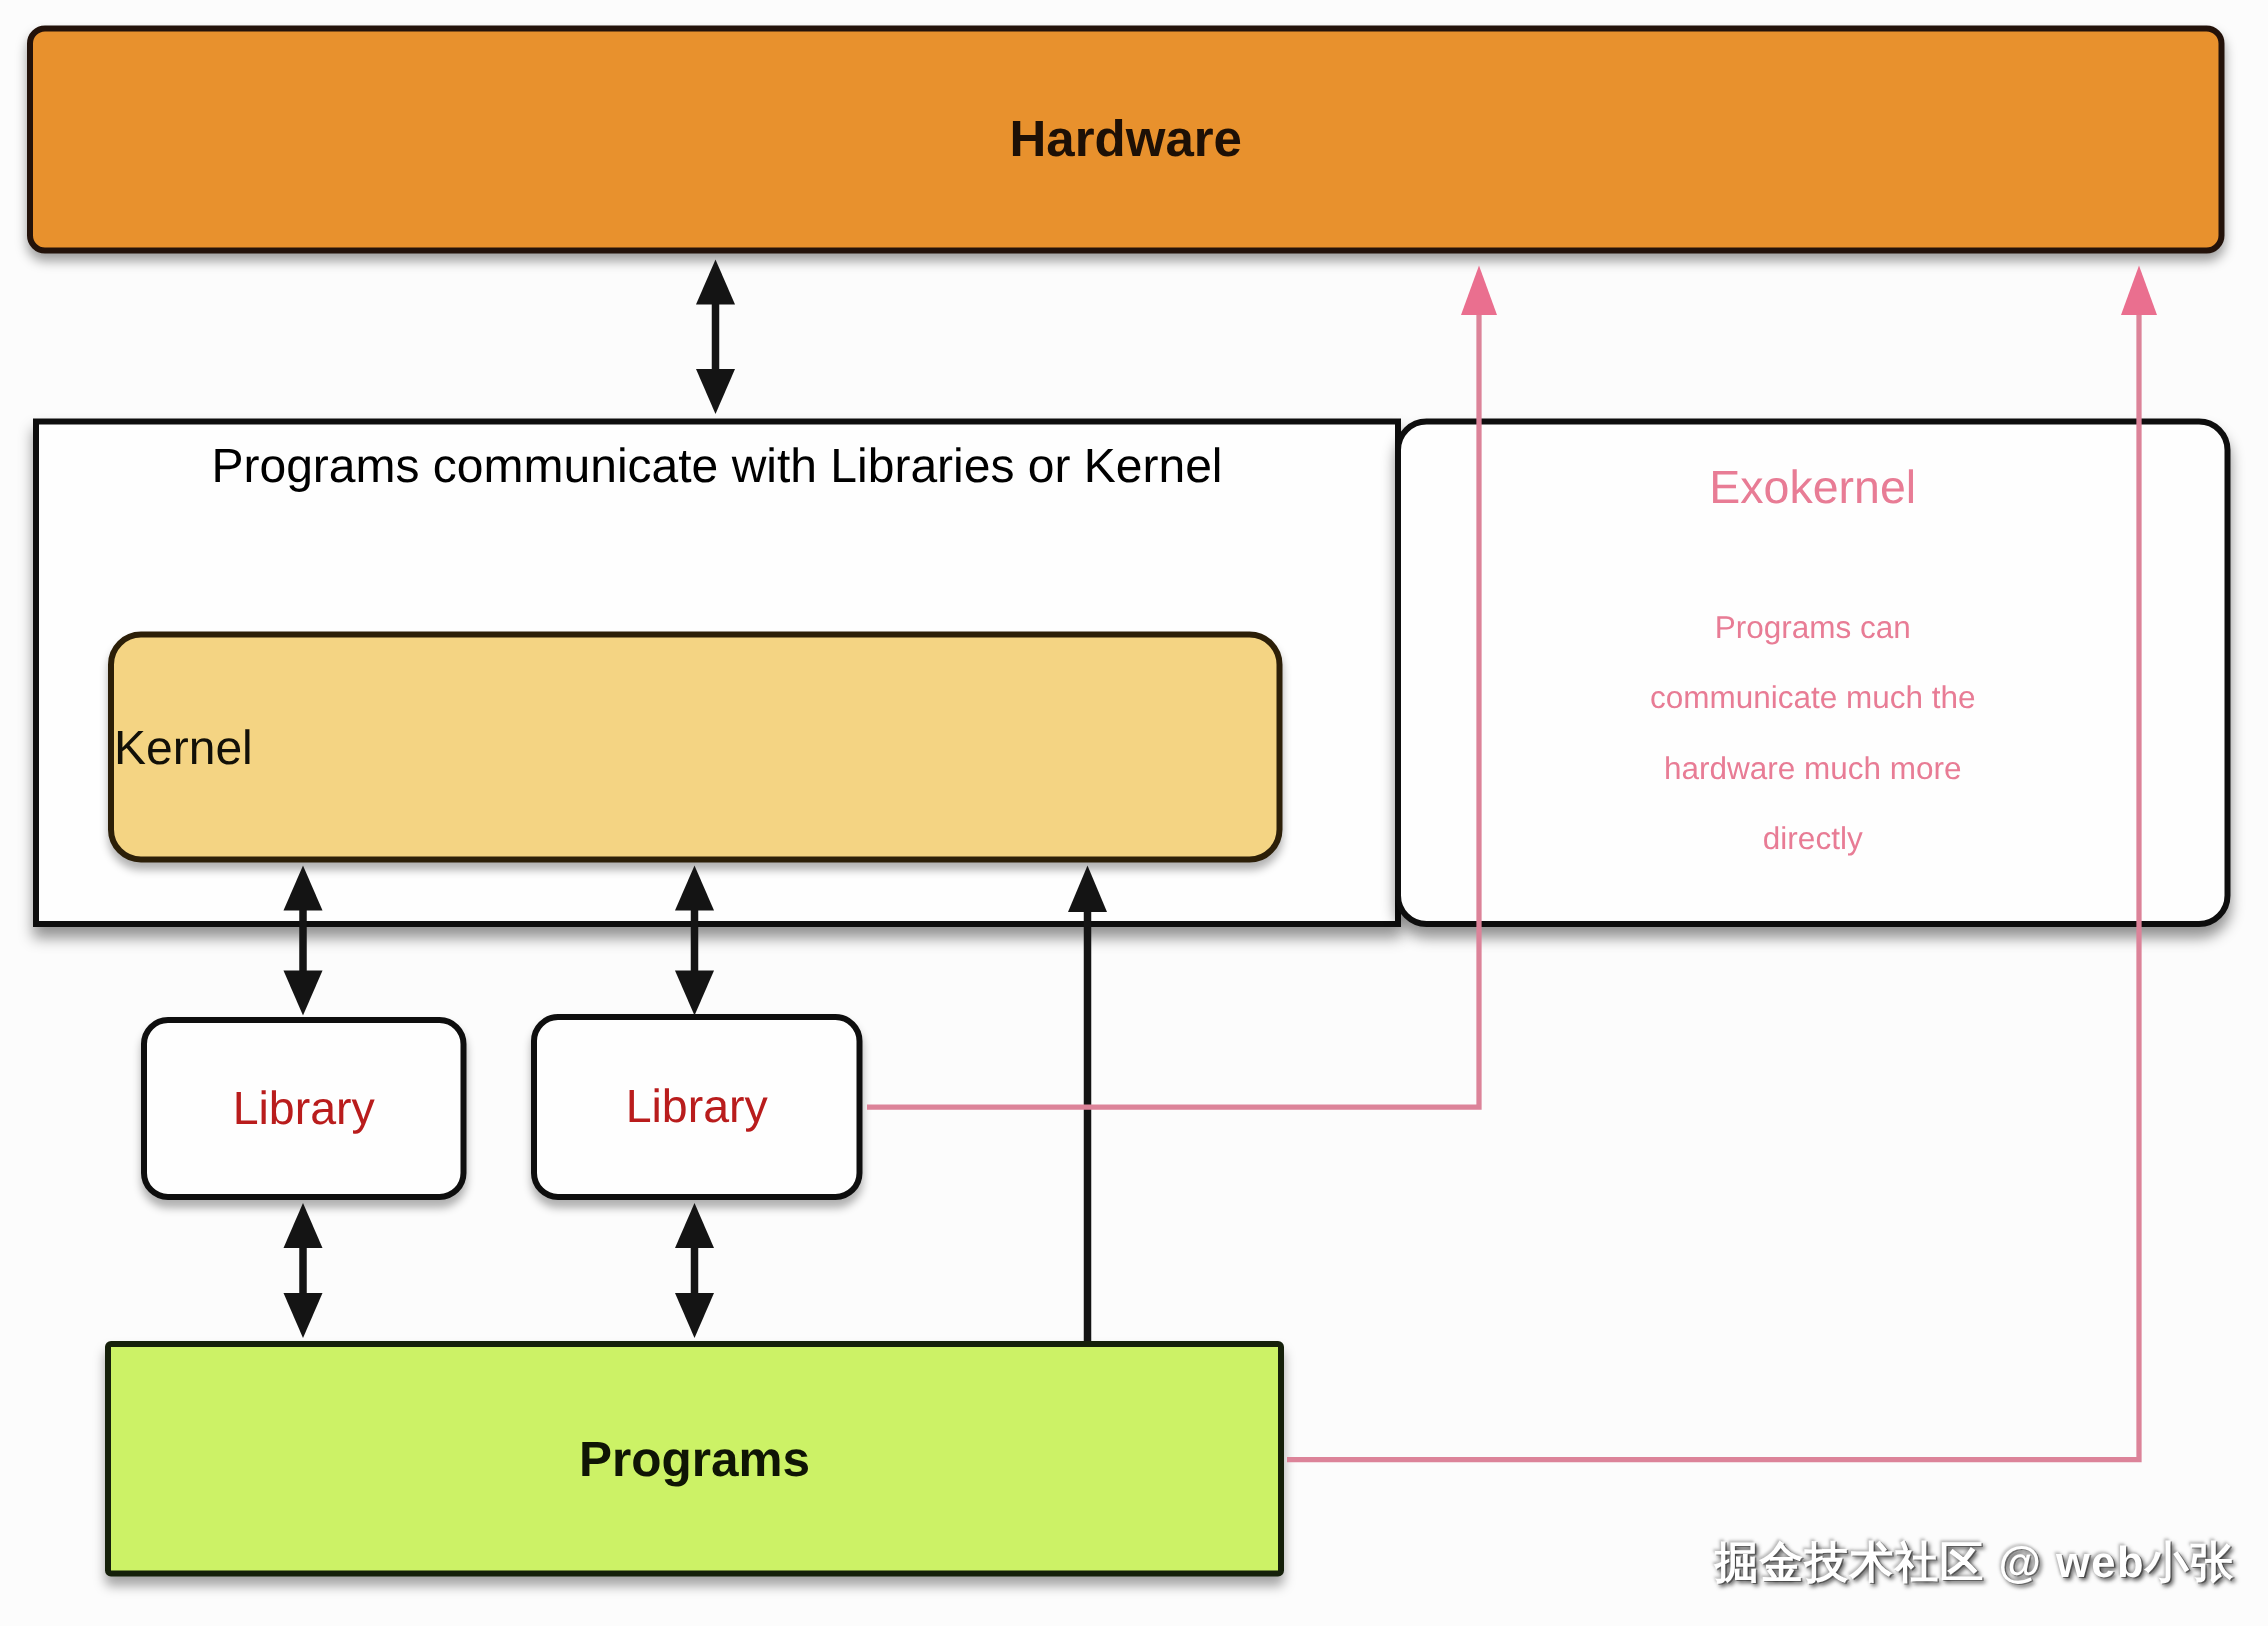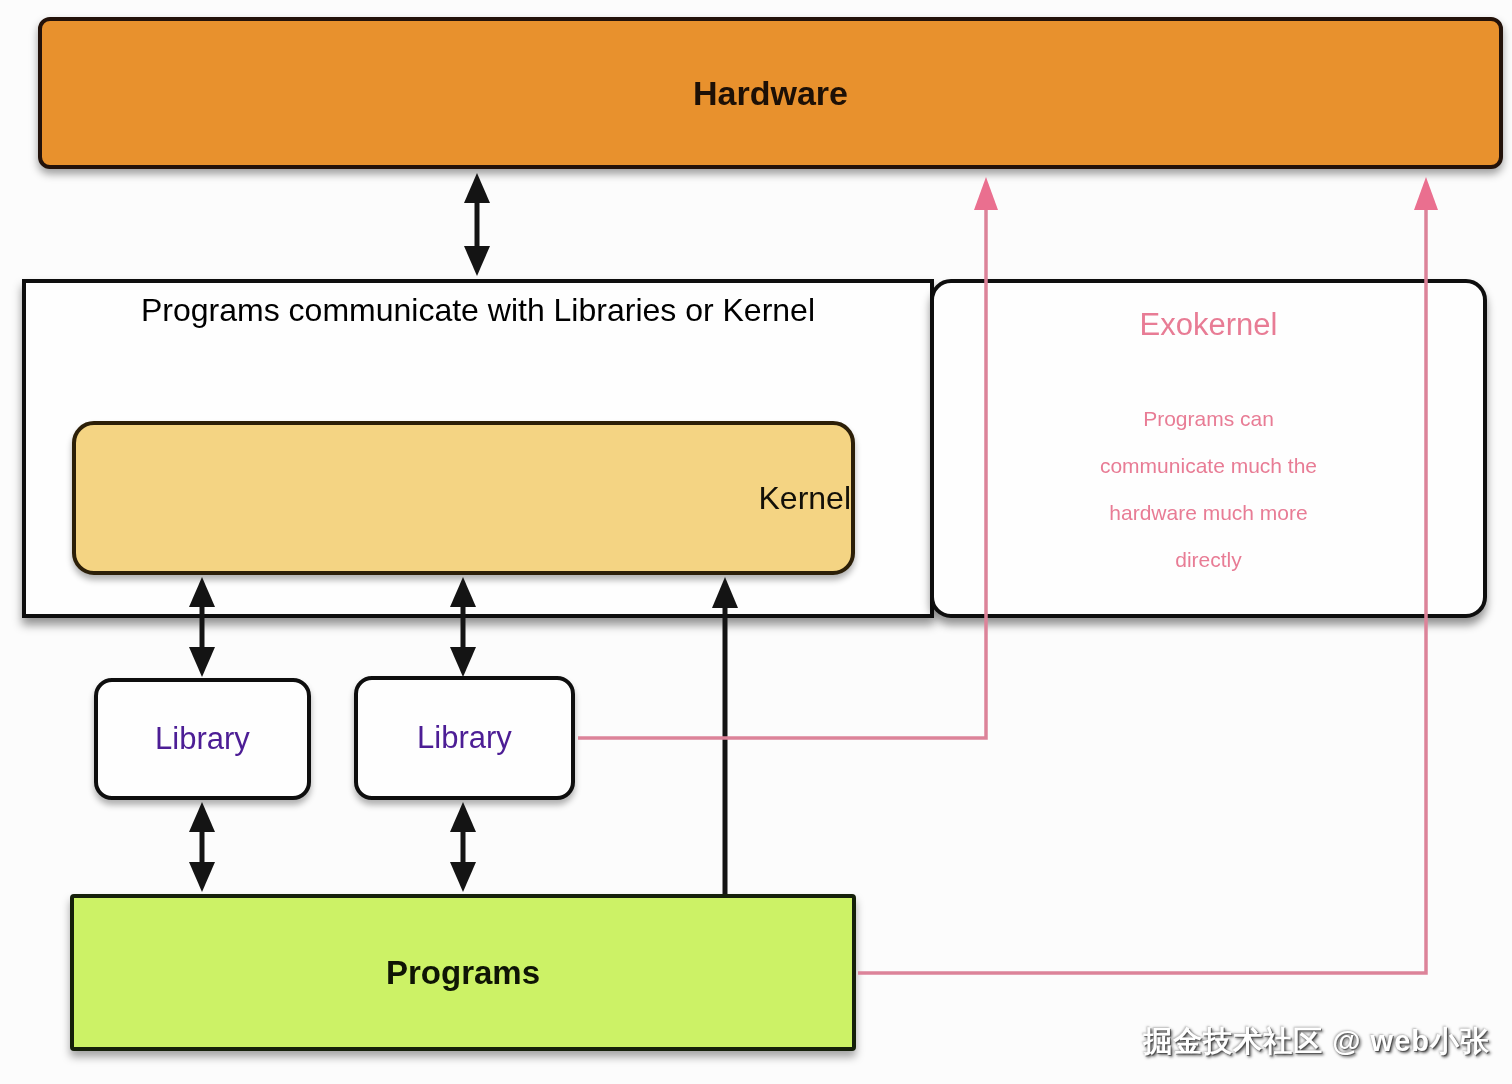--- a/index.html
+++ b/index.html
@@ -6,21 +6,21 @@
   .canvas{
     position:relative;
     width:1512px;height:1084px;
     background:#FCFCFC;
     font-family:"Liberation Sans", sans-serif;
     overflow:hidden;
   }
   .box{position:absolute;box-sizing:border-box;}
 
   .hardware{
-    left:38px;top:17px;width:1465px;height:152px;
+    left:18px;top:17px;width:1465px;height:152px;
     background:#E8912D;
     border:4px solid #23120a;
     border-radius:12px;
     box-shadow:0 5px 8px rgba(0,0,0,0.38);
     display:flex;align-items:center;justify-content:center;
   }
   .hardware span{font-size:34px;font-weight:700;color:#1d1006;}
 
   .bigbox{
     background:#FEFEFE;
@@ -34,32 +34,32 @@
   .exo{left:930px;top:279px;width:557px;height:339px;text-align:center;border-radius:21px;}
   .exo-title{margin-top:24px;font-size:31px;font-weight:500;color:#E87C95;}
   .exo-desc{margin-top:52px;font-size:21px;font-weight:500;color:#E87C95;line-height:47px;}
 
   .kernel{
     left:72px;top:421px;width:783px;height:154px;
     background:#F4D483;
     border:4px solid #2c1f08;
     border-radius:22px;
     box-shadow:0 5px 6px rgba(0,0,0,0.3);
-    display:flex;align-items:center;justify-content:flex-end;
+    display:flex;align-items:center;justify-content:flex-start;
   }
   .kernel span{font-size:32px;font-weight:500;color:#121008;}
 
   .lib{
     background:#FEFEFE;
     border:4px solid #0e0e0e;
     border-radius:18px;
     box-shadow:0 5px 6px rgba(0,0,0,0.3);
     display:flex;align-items:center;justify-content:center;
   }
-  .lib span{font-size:31px;font-weight:500;color:#4c1d95;}
+  .lib span{font-size:31px;font-weight:500;color:#b91c1c;}
   .lib1{left:94px;top:678px;width:217px;height:122px;}
   .lib2{left:354px;top:676px;width:221px;height:124px;}
 
   .programs{
     left:70px;top:894px;width:786px;height:157px;
     background:#CCF266;
     border:4px solid #15200a;
     border-radius:4px;
     box-shadow:0 6px 8px rgba(0,0,0,0.35);
     display:flex;align-items:center;justify-content:center;

